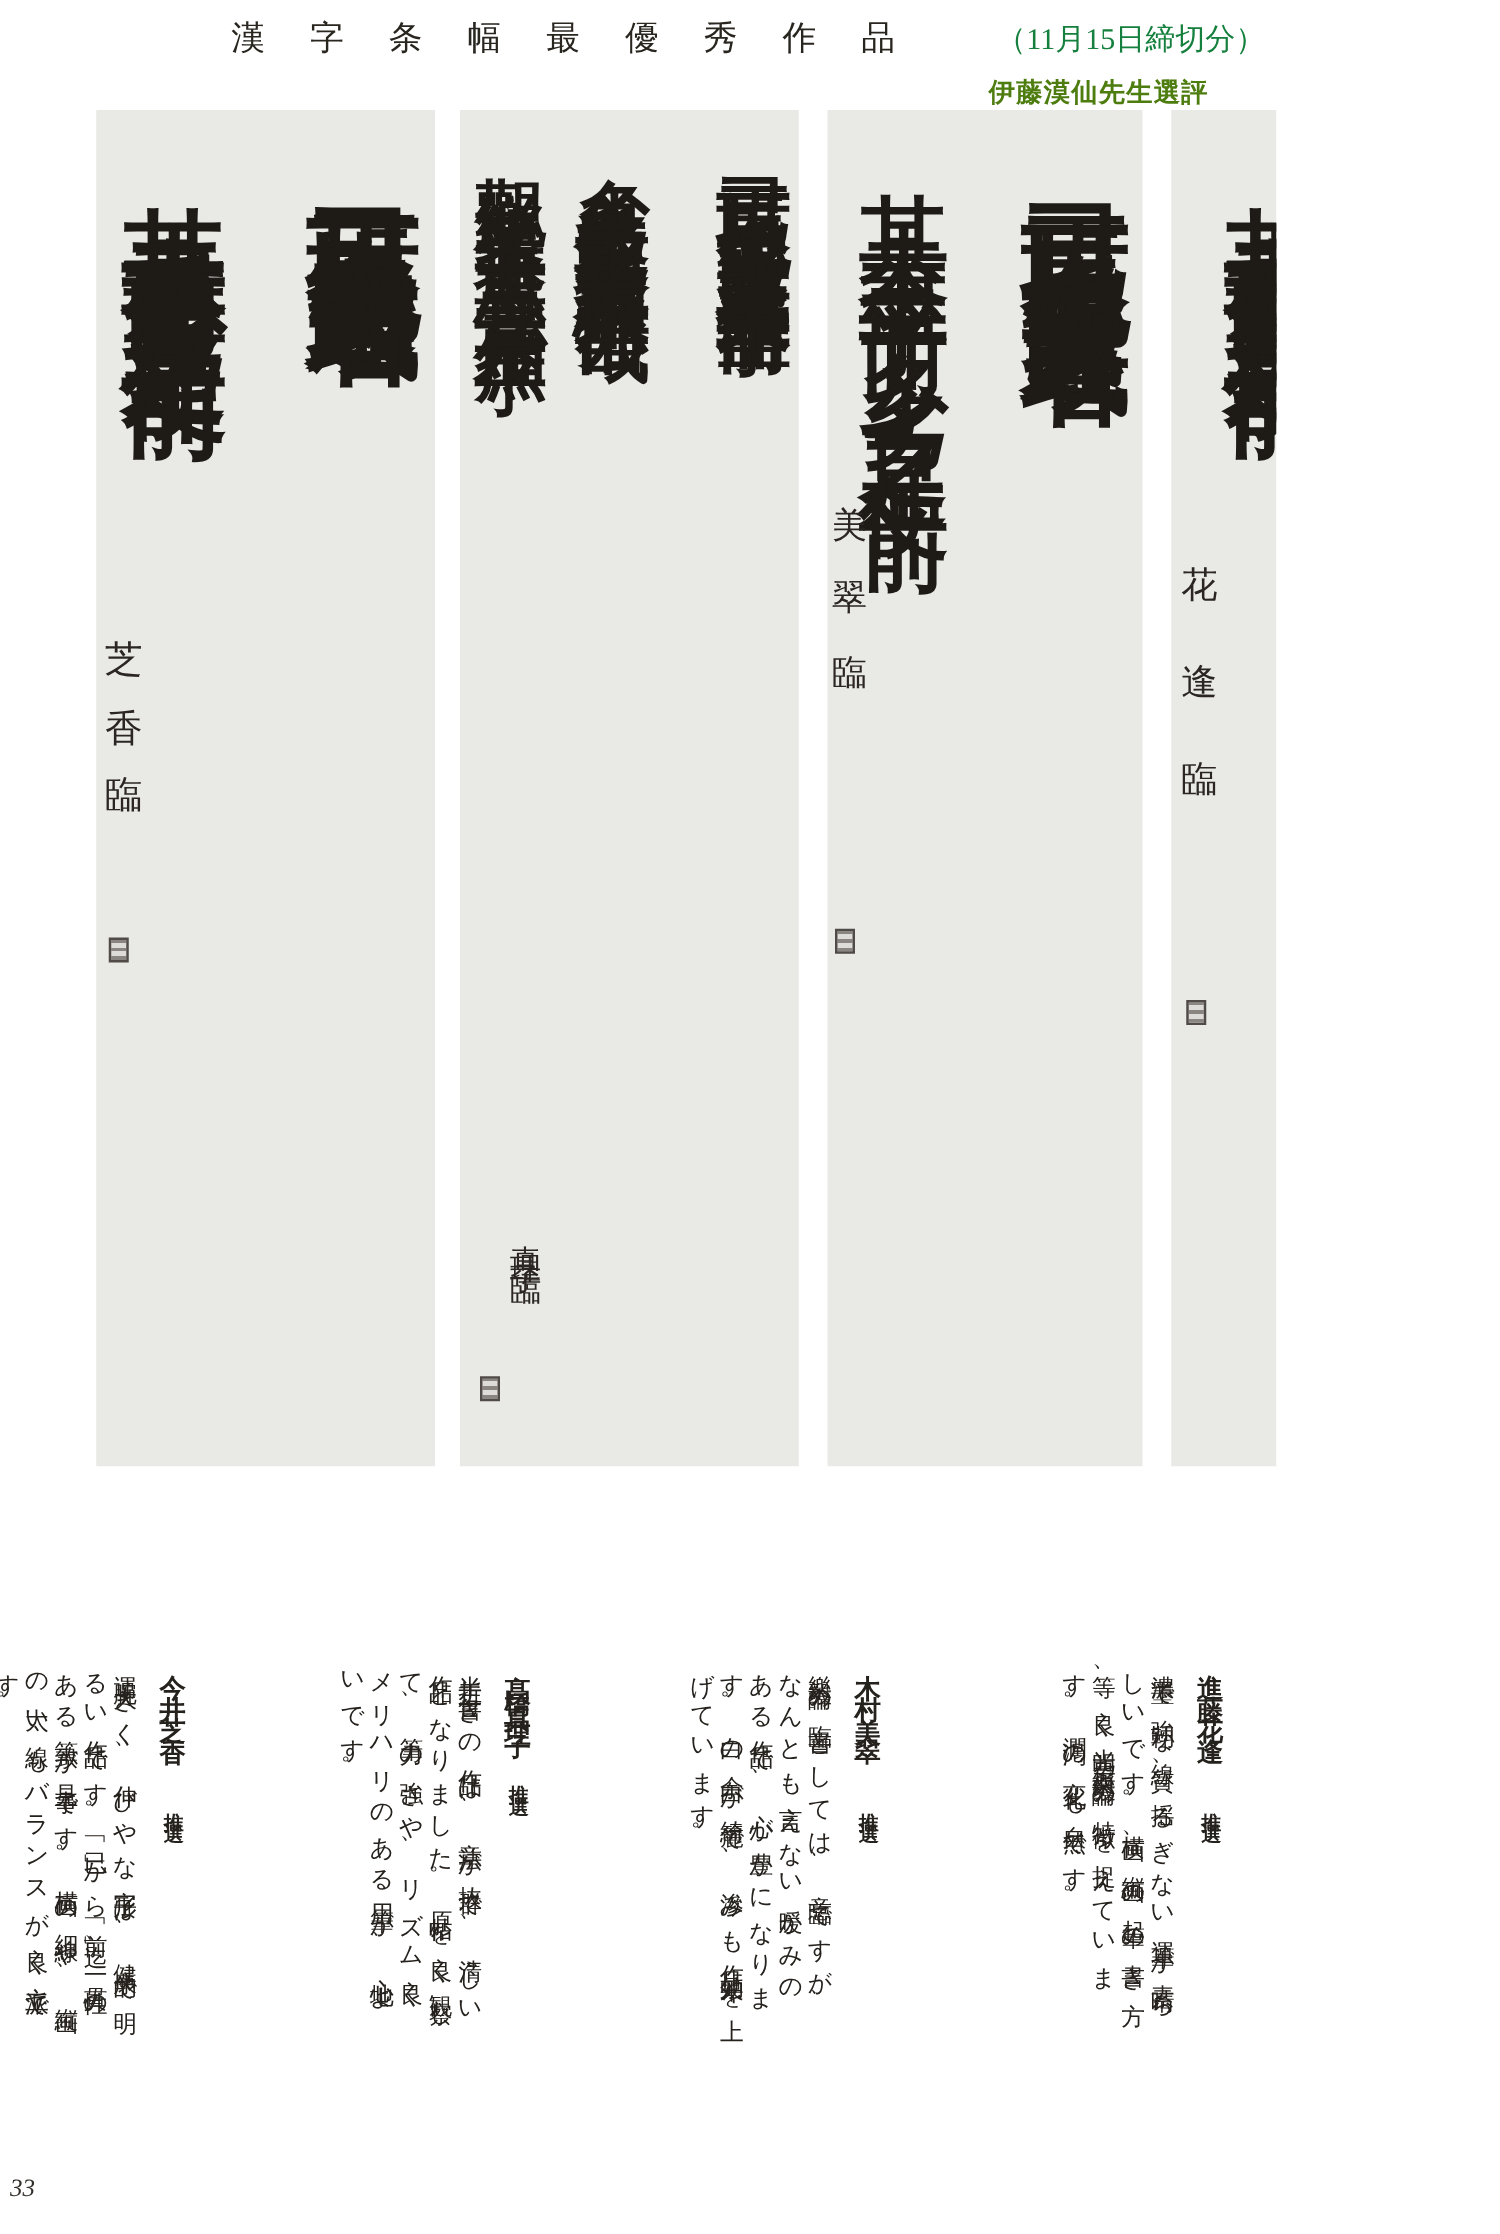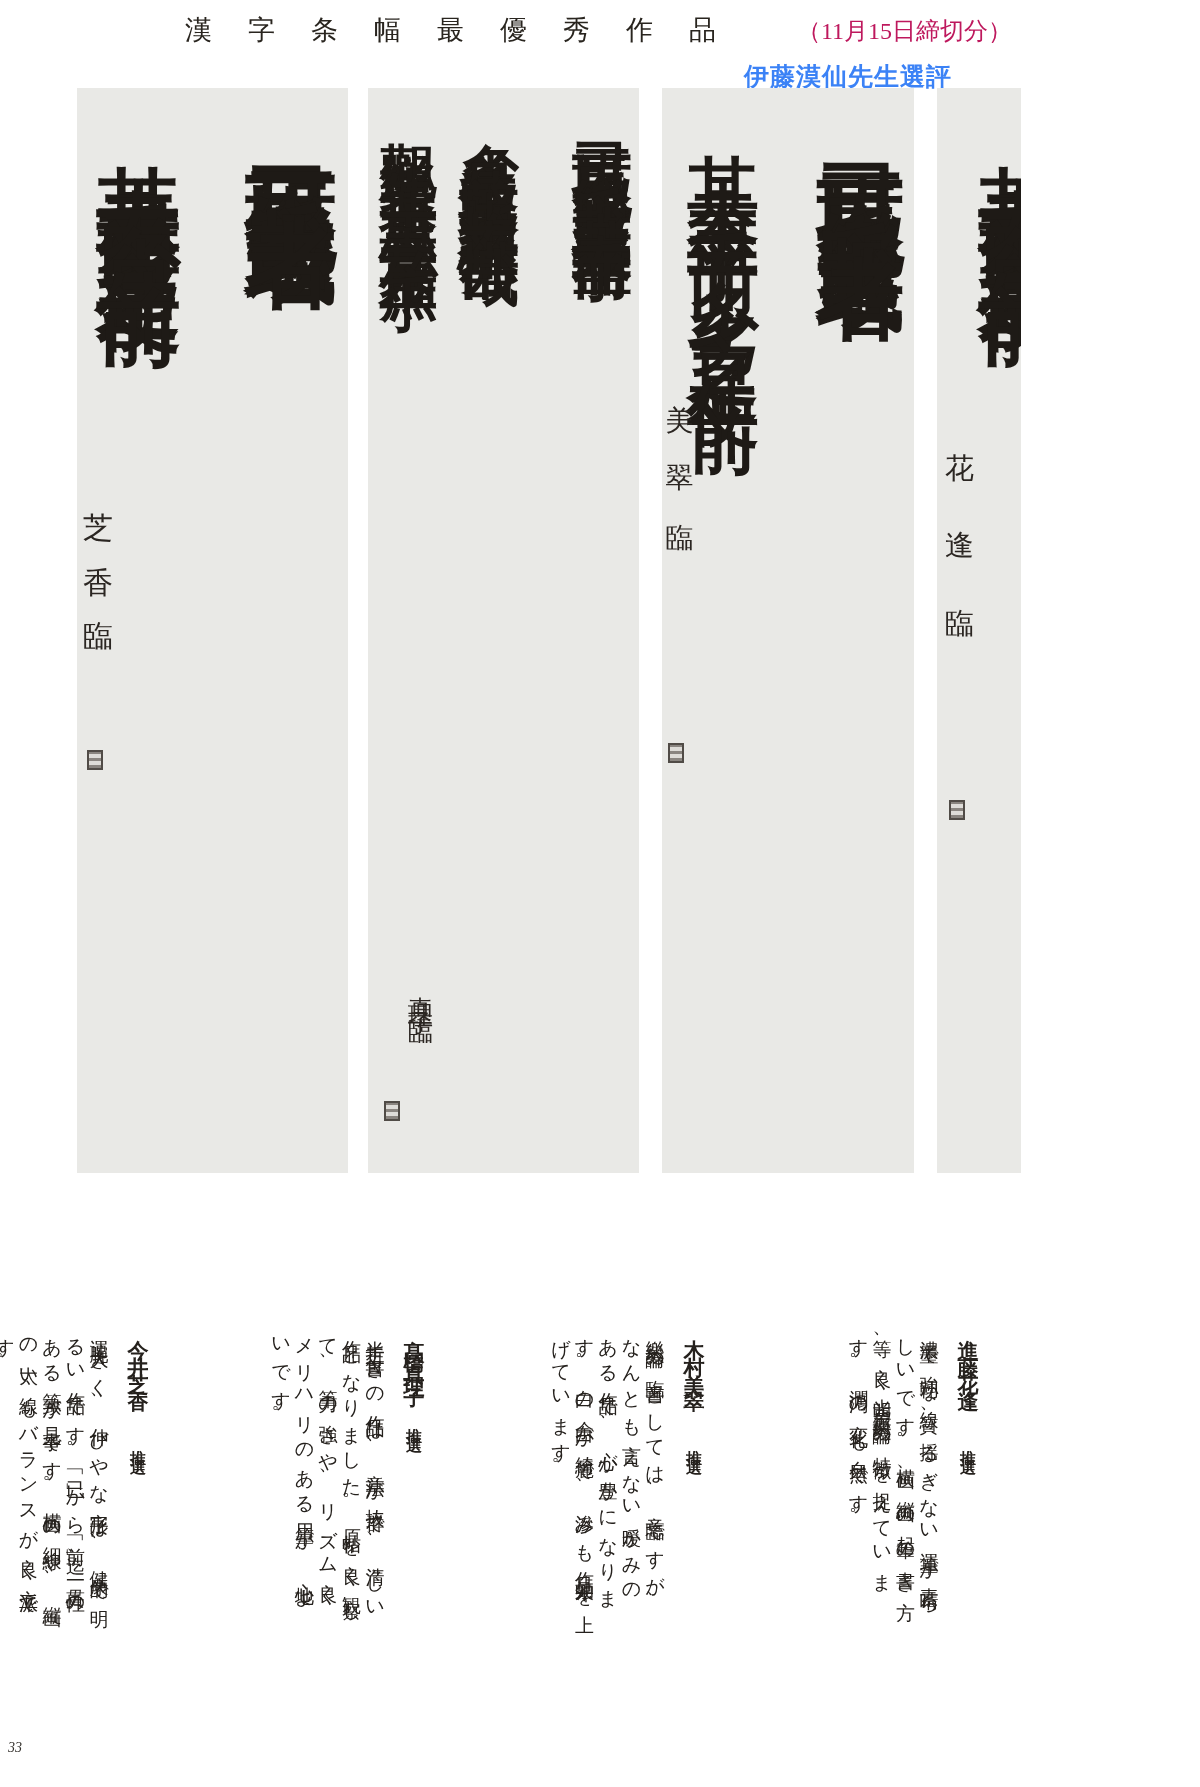--- a/index.html
+++ b/index.html
@@ -2,24 +2,24 @@
 <html><head>
 <meta charset="utf-8">
 <style>
   html,body{margin:0;padding:0;background:#ffffff;}
   .page{position:relative;width:1021px;height:1787px;background:#ffffff;overflow:hidden;
         font-family:"Liberation Serif",serif;}
 
   
   .title{position:absolute;left:185px;top:12px;font-size:27px;letter-spacing:36px;
          color:#29251f;white-space:nowrap;font-family:"Liberation Serif",serif;}
-  .deadline{position:absolute;left:797px;top:15px;font-size:24px;color:#be185d;
+  .deadline{position:absolute;left:797px;top:15px;font-size:24px;color:#15803d;
             white-space:nowrap;font-family:"Liberation Serif",serif;}
-  .reviewer{position:absolute;right:69px;top:60px;font-size:25px;font-weight:bold;
-            color:#3b82f6;font-family:"Liberation Sans",sans-serif;letter-spacing:1px;}
+  .reviewer{position:absolute;right:54px;top:60px;font-size:21px;font-weight:bold;
+            color:#4d7c0f;font-family:"Liberation Sans",sans-serif;letter-spacing:1px;}
 
   
   .panel{position:absolute;top:88px;height:1085px;background:#e9e9e6;}
   .p0{left:937px;width:241px;}
   .p1{left:662px;width:252px;}
   .p2{left:368px;width:271px;}
   .p3{left:77px;width:271px;}
 
   .callig{position:absolute;writing-mode:vertical-rl;text-orientation:upright;
           font-family:"DejaVu Serif",serif;font-weight:bold;color:#1e1a16;line-height:1;
@@ -58,21 +58,21 @@
   .b2{right:587px;}
   .b3{right:863px;}
   .cname{font-family:"Liberation Serif",serif;font-weight:bold;font-size:21px;
          color:#25211d;line-height:40px;letter-spacing:17px;white-space:nowrap;}
   .b2 .cname{letter-spacing:12px;}
   .rank{font-size:16px;font-weight:bold;letter-spacing:9px;margin-inline-start:46px;}
   .b2 .rank{margin-inline-start:32px;}
   .ctext{font-family:"Liberation Serif",serif;font-size:19px;color:#25211d;
          letter-spacing:4.5px;line-height:23.5px;height:292px;margin-right:7px;margin-top:2px;}
 
-  .pagenum{position:absolute;left:8px;top:1740px;font-size:14px;font-style:italic;
+  .pagenum{position:absolute;left:8px;top:1740px;font-size:20px;font-style:italic;
            color:#33302c;font-family:"Liberation Serif",serif;}
 </style>
 </head>
 <body>
 
 <div class="page">
 
   <div class="title">漢字条幅最優秀作品</div>
   <div class="deadline">（11月15日締切分）</div>
   <div class="reviewer">伊藤漠仙先生選評</div>

